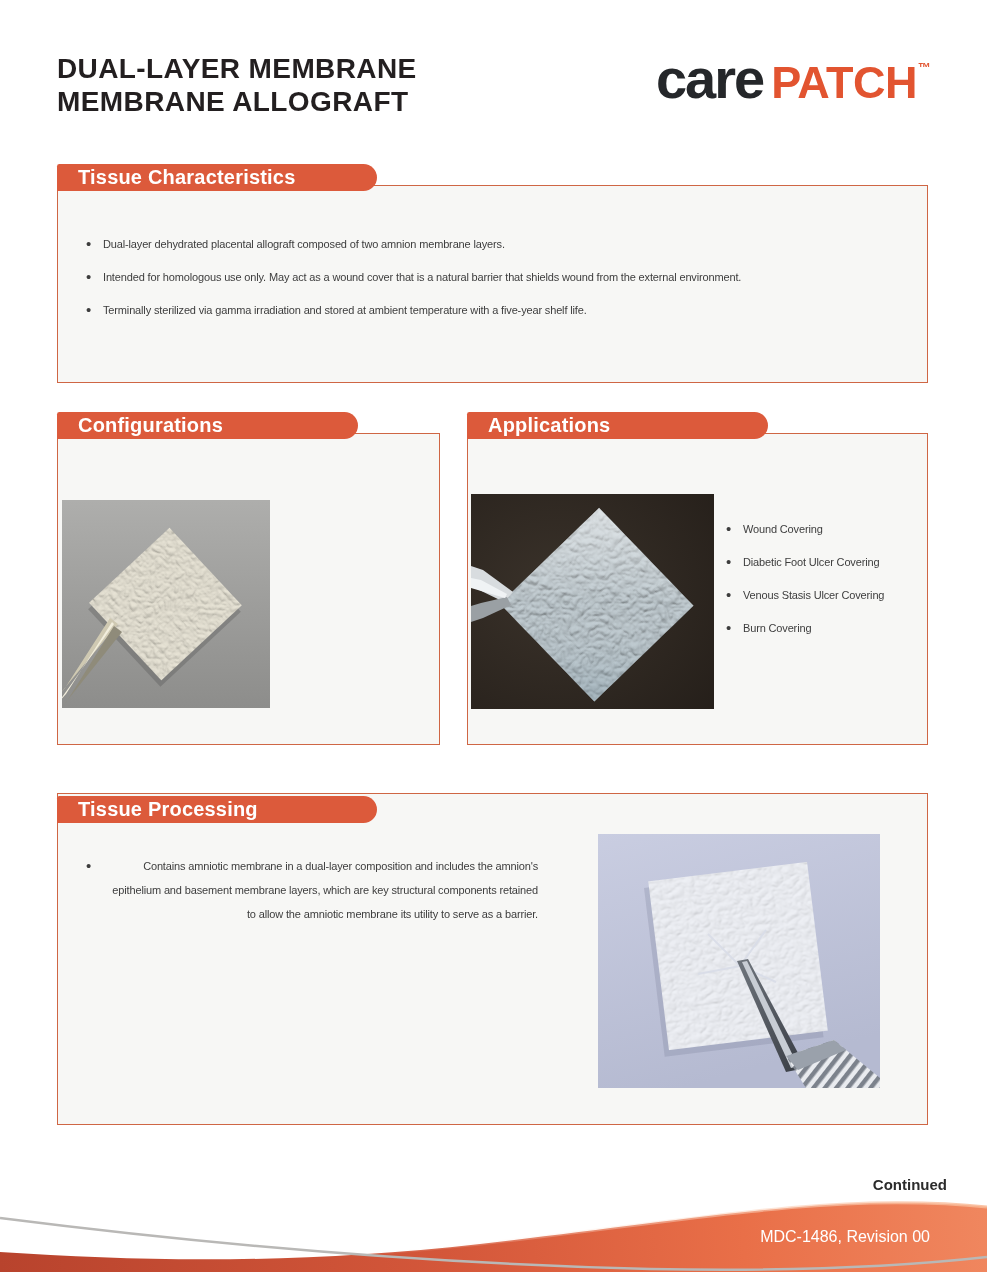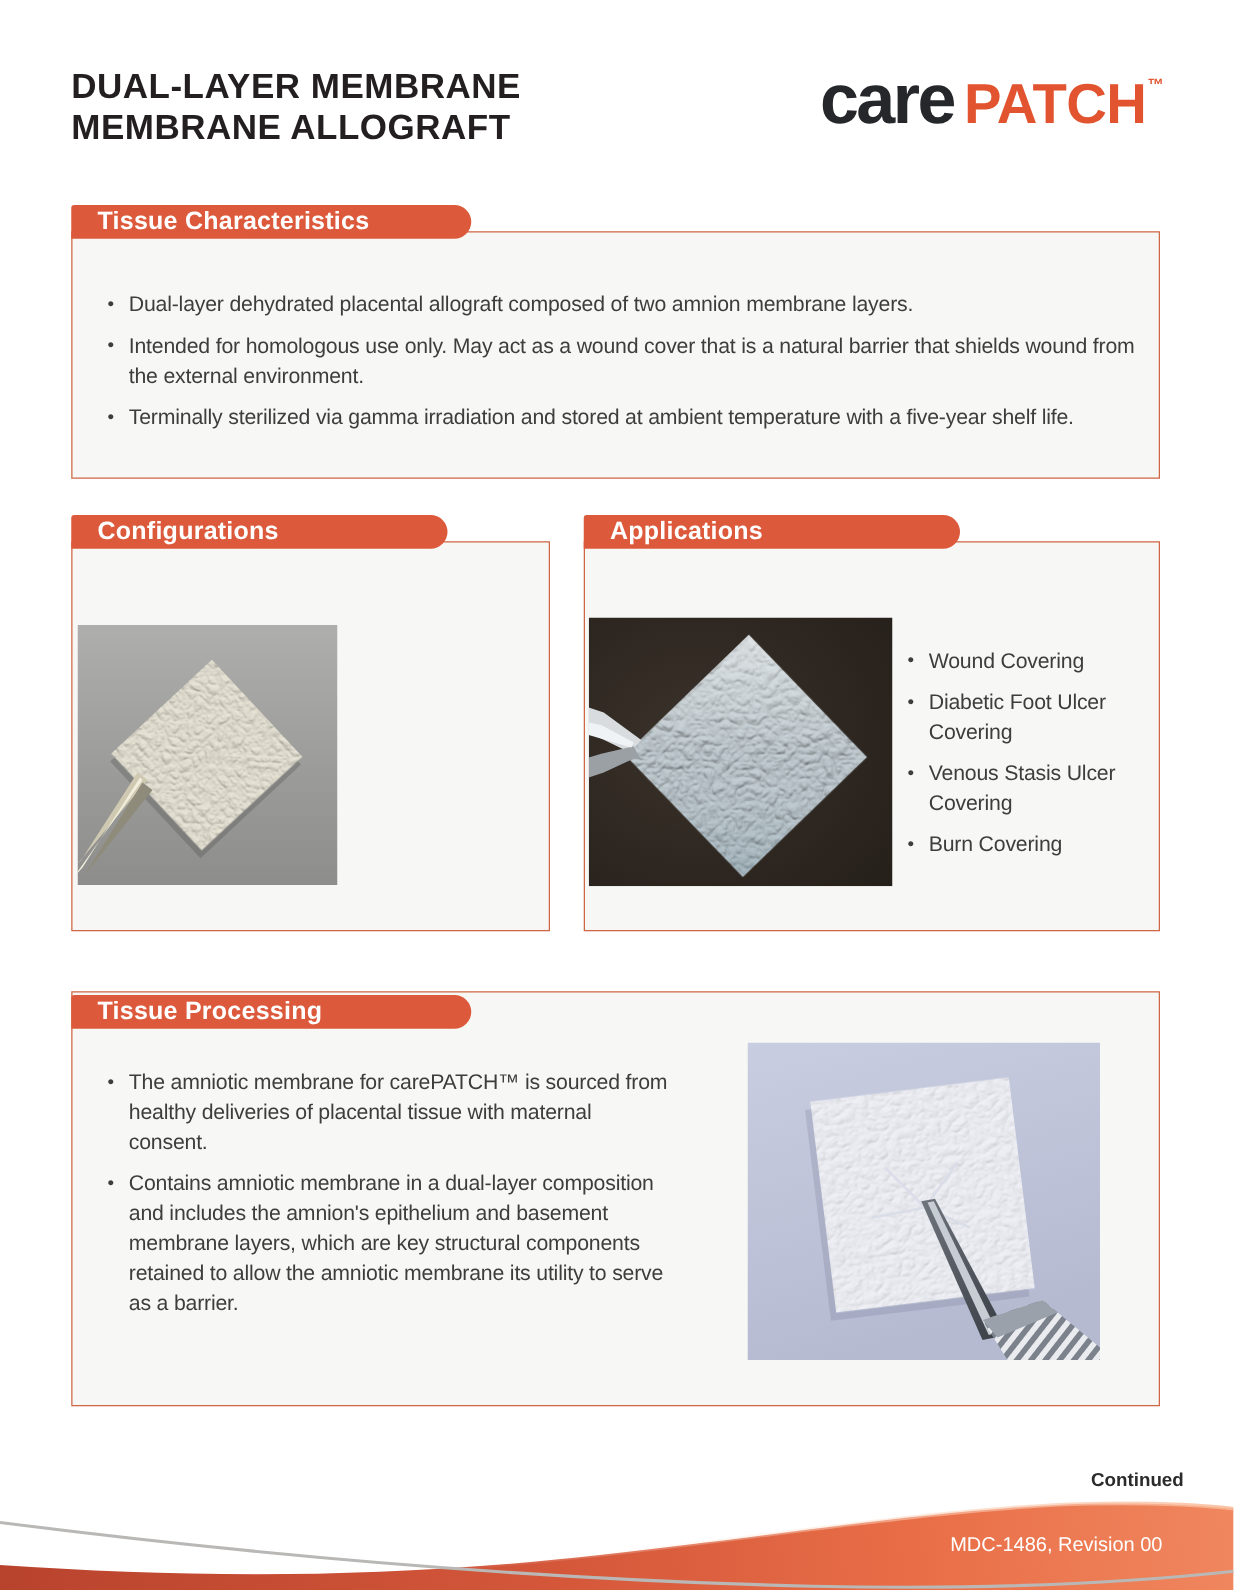--- a/index.html
+++ b/index.html
@@ -37,22 +37,23 @@
     border-radius: 4px 22px 22px 0;
     color: #ffffff; font-weight: bold; font-size: 20px; letter-spacing: 0.2px;
     display: flex; align-items: center; padding-left: 21px;
   }
   .panel-box {
     position: absolute; z-index: 1;
     background: var(--color-panel_bg, #f7f7f5);
     border: 1px solid var(--color-panel_border, #cf6644);
   }
   .body-text, .li-text {
-    font-size: 17px; line-height: 24px; letter-spacing: -0.15px;
+    font-size: 11px; line-height: 24px; letter-spacing: -0.15px;
     color: var(--color-body_text, #3d3d3d);
+    text-align: right;
   }
   .li { display: flex; margin-bottom: 9px; }
   .li .dot { width: 17px; flex: 0 0 17px; font-size: 15px; line-height: 24px;
              color: var(--color-body_text, #3d3d3d); }
   .li .dot::before { content: "\2022"; }
   
   .tc-tab { left: 57px; top: 164px; width: 320px; }
   .tc-box { left: 57px; top: 185px; width: 871px; height: 198px; }
   .tc-list { position: absolute; left: 28px; top: 46px; width: 828px; }
   
@@ -207,24 +208,20 @@
     </div>
   </div>
 
   <div class="panel-tab tp-tab">
     <span>Tissue Processing</span>
   </div>
   <div class="panel-box tp-box">
     <div class="tp-list">
       <div class="li">
         <span class="dot"></span>
-        <span class="li-text">The amniotic membrane for carePATCH™ is sourced from healthy deliveries of placental tissue with maternal consent.</span>
-      </div>
-      <div class="li">
-        <span class="dot"></span>
         <span class="li-text">Contains amniotic membrane in a dual-layer composition and includes the amnion's epithelium and basement membrane layers, which are key structural components retained to allow the amniotic membrane its utility to serve as a barrier.</span>
       </div>
     </div>
     <div class="tp-photo">
       <svg class="photo-svg" viewBox="0 0 282 254" preserveAspectRatio="none">
         <defs>
           <linearGradient id="tpbg" x1="0" y1="0" x2="0.3" y2="1">
             <stop offset="0" stop-color="#c9cde1"></stop>
               <stop offset="1" stop-color="#b5bad1"></stop>
           </linearGradient>

